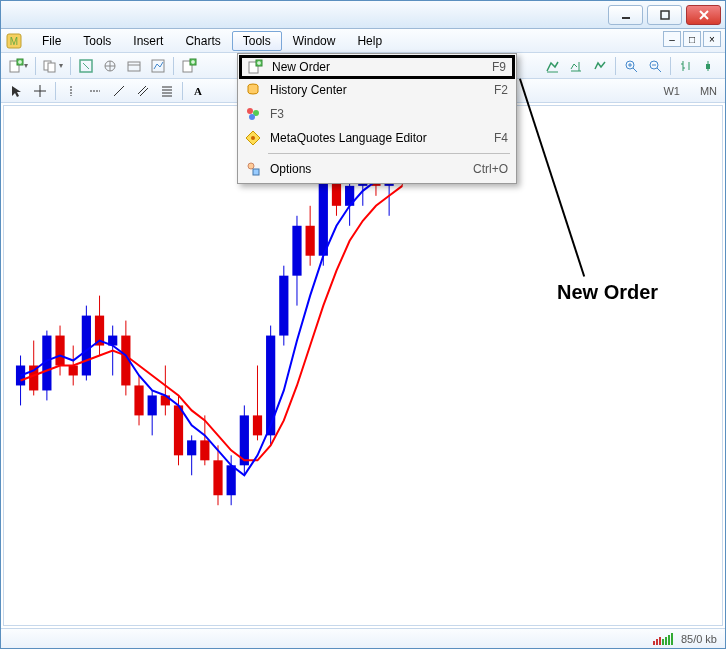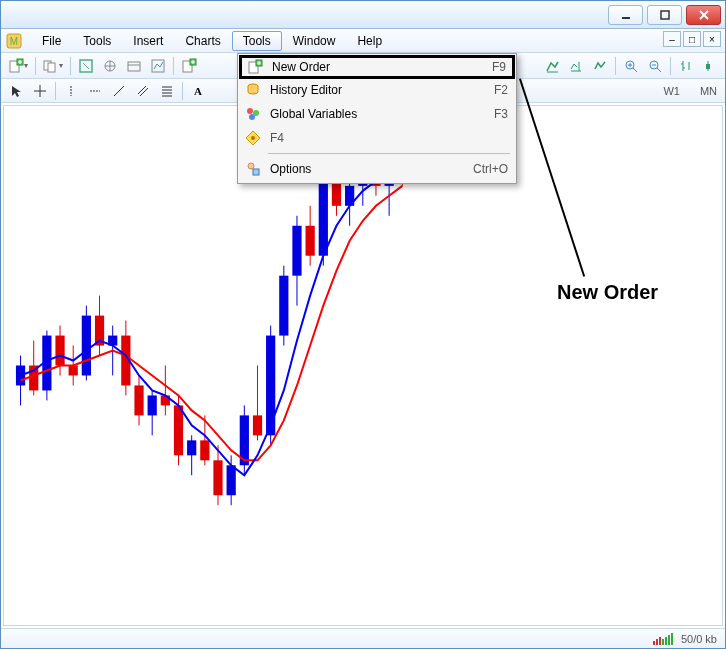--- a/index.html
+++ b/index.html
@@ -381,41 +381,41 @@
         <span class="dd-label">New Order</span>
         <span class="dd-shortcut">F9</span>
       </div>
       <div class="dd-item">
         <span class="dd-icon">
           <svg width="16" height="16">
             <ellipse cx="8" cy="4" rx="5" ry="2" fill="#fc6" stroke="#c80"></ellipse>
             <path d="M3,4 v6 a5,2 0 0 0 10,0 v-6" fill="#fc6" stroke="#c80"></path>
           </svg>
         </span>
-        <span class="dd-label">History Editor</span>
+        <span class="dd-label">History Center</span>
         <span class="dd-shortcut">F2</span>
       </div>
       <div class="dd-item">
         <span class="dd-icon">
           <svg width="16" height="16">
             <circle cx="5" cy="5" r="3" fill="#e55"></circle>
             <circle cx="11" cy="7" r="3" fill="#5c5"></circle>
             <circle cx="7" cy="11" r="3" fill="#58e"></circle>
           </svg>
         </span>
-        <span class="dd-label">Global Variables</span>
         <span class="dd-shortcut">F3</span>
       </div>
       <div class="dd-item">
         <span class="dd-icon">
           <svg width="16" height="16">
             <polygon points="8,1 15,8 8,15 1,8" fill="#fd5" stroke="#c90"></polygon>
             <circle cx="8" cy="8" r="2" fill="#c60"></circle>
           </svg>
         </span>
+        <span class="dd-label">MetaQuotes Language Editor</span>
         <span class="dd-shortcut">F4</span>
       </div>
       <div class="dd-sep"></div>
       <div class="dd-item">
         <span class="dd-icon">
           <svg width="16" height="16">
             <circle cx="6" cy="5" r="3" fill="#fc9" stroke="#c86"></circle>
             <rect x="8" y="8" width="6" height="6" fill="#9cf" stroke="#47a"></rect>
           </svg>
         </span>
@@ -497,16 +497,16 @@
   <div class="statusbar">
     <div class="conn-bars">
       <div class="conn-bar r" style="height:4px"></div>
       <div class="conn-bar r" style="height:6px"></div>
       <div class="conn-bar r" style="height:8px"></div>
       <div class="conn-bar" style="height:6px"></div>
       <div class="conn-bar" style="height:8px"></div>
       <div class="conn-bar" style="height:10px"></div>
       <div class="conn-bar" style="height:12px"></div>
     </div>
-    <span>50/0 kb</span>
+    <span>85/0 kb</span>
   </div>
 
 </div>
 
 </body></html>

